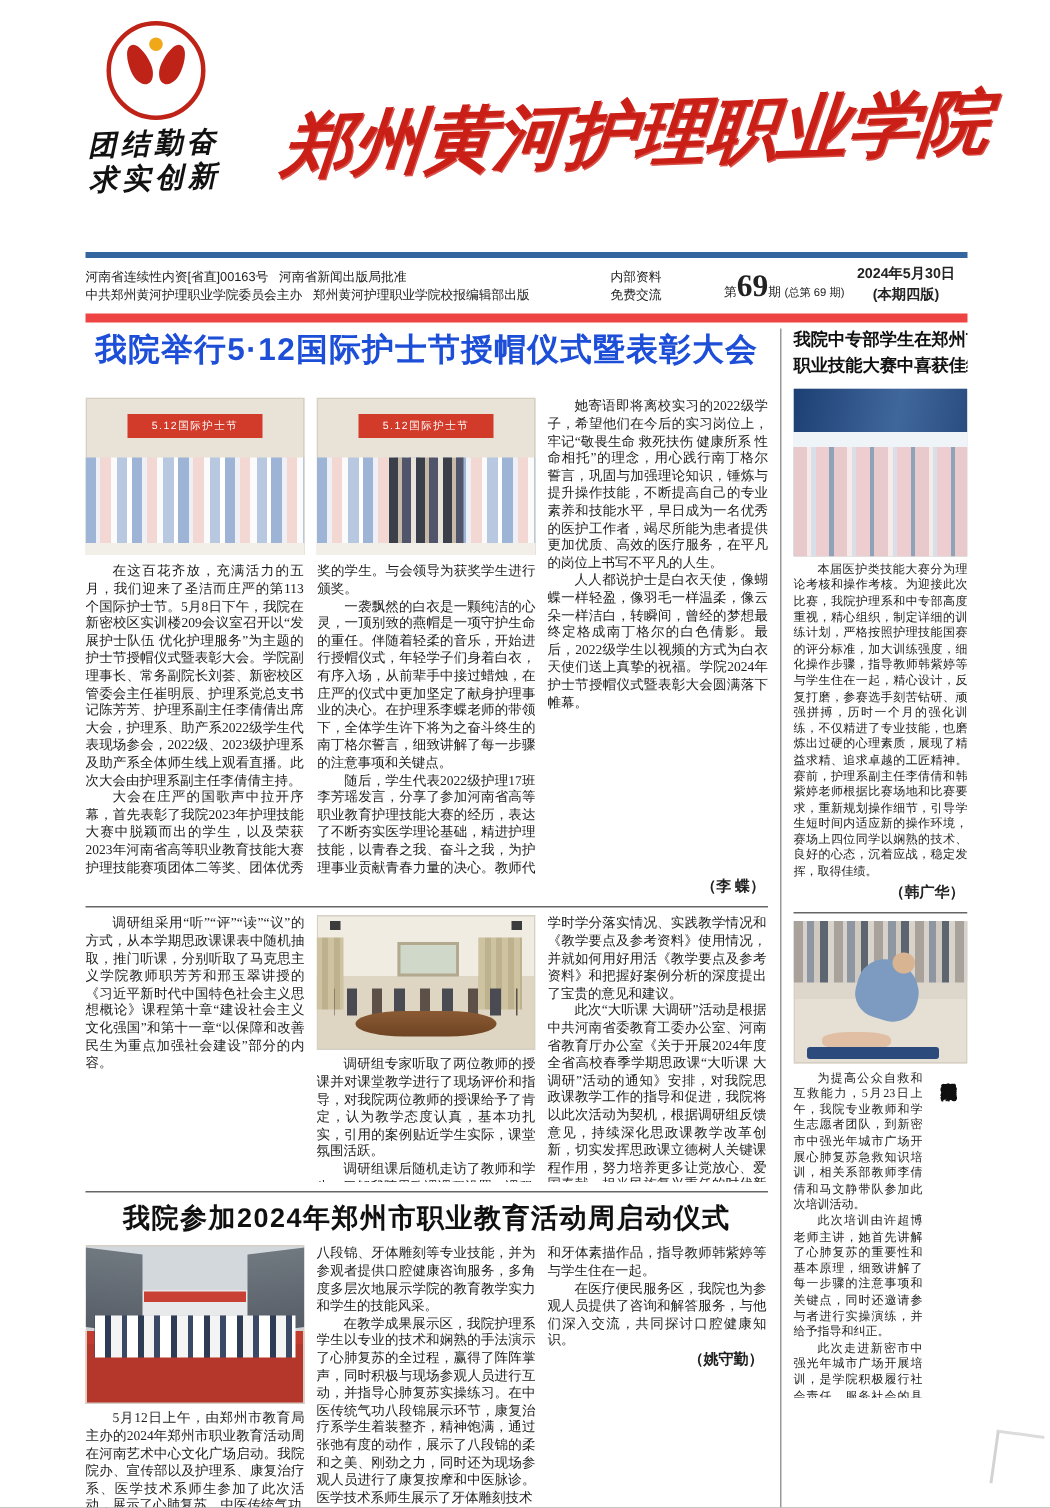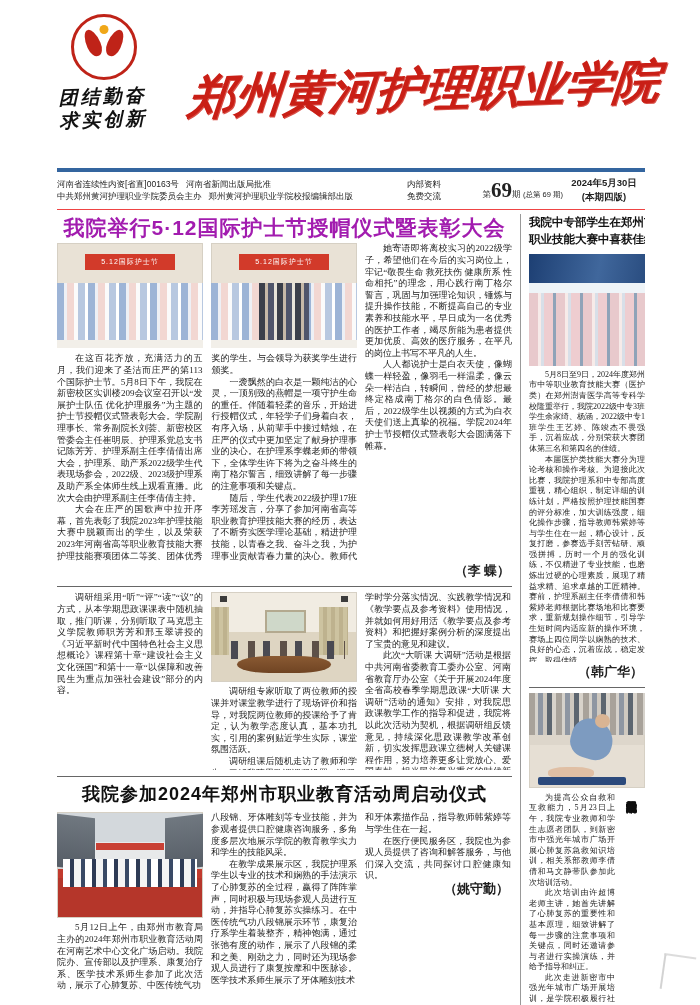--- a/index.html
+++ b/index.html
@@ -12,43 +12,43 @@
   .logo{width:60px;height:60px;border:3px solid #bf2318;border-radius:50%;position:relative;background:#fff;margin:4px 0 6px 14px;}
   .logo .petal{position:absolute;background:#bf2318;width:14px;height:28px;border-radius:50%/60% 60% 42% 42%;top:12px;}
   .logo .petal.l{left:12px;transform:rotate(-24deg);}
   .logo .petal.r{right:12px;transform:rotate(24deg);}
   .logo .dot{position:absolute;width:9px;height:9px;background:#f0a718;border-radius:50%;top:8px;left:50%;transform:translateX(-50%);}
   .motto{font-size:19px;font-weight:bold;font-style:italic;line-height:1.2;letter-spacing:3px;color:#111;transform:rotate(-2deg);margin-left:2px;white-space:nowrap;}
   .cal-title{flex:1;display:flex;align-items:center;justify-content:center;}
   .cal-title span{font-size:47px;font-weight:bold;font-style:italic;color:#c91f16;
       transform:skewX(-7deg) rotate(-2deg);white-space:nowrap;text-shadow:1px 1px 0 #d85048;}
   
-  .mast{border-top:4px solid #34659f;border-bottom:1px solid #ef4444;display:flex;align-items:center;
+  .mast{border-top:4px solid #34659f;border-bottom:6px solid #ef4444;display:flex;align-items:center;
         padding:3px 0 4px;font-size:8.5px;line-height:1.45;font-family:"Liberation Sans",sans-serif;}
   .m-left{flex:1;}
   .m-mid{width:42px;text-align:center;}
   .m-issue{width:118px;text-align:right;white-space:nowrap;}
   .m-issue .big{font-size:21px;font-weight:bold;font-family:"Liberation Serif",serif;}
   .m-issue .tot{font-size:7.5px;}
   .m-date{width:82px;text-align:center;font-weight:bold;font-size:9.5px;}
   
   .main{display:flex;margin-top:4px;height:830px;}
   .col-left{width:455px;flex:0 0 455px;}
   .col-right{flex:1;margin-left:8px;border-left:1px solid #999;padding-left:8px;overflow:hidden;}
   
-  .h1{font-family:"Liberation Sans",sans-serif;font-weight:900;font-size:21px;letter-spacing:1px;text-align:center;color:#a21caf;margin:0 0 1px;}
+  .h1{font-family:"Liberation Sans",sans-serif;font-weight:900;font-size:21px;letter-spacing:1px;text-align:center;color:#1d4ed8;margin:0 0 18px;}
   .h2{font-family:"Liberation Sans",sans-serif;font-weight:900;font-size:12px;text-align:center;color:#101010;margin:2px 0 6px;white-space:nowrap;}
   .h3{font-family:"Liberation Sans",sans-serif;font-weight:900;font-size:18px;letter-spacing:1px;text-align:center;color:#101010;margin:2px 0 6px;}
   .hR{font-family:"Liberation Sans",sans-serif;font-weight:900;font-size:11.5px;line-height:1.45;text-align:center;color:#101010;margin:0 0 6px;white-space:nowrap;}
   
   .bt{font-size:9px;line-height:11.6px;text-align:justify;color:#1d1d1d;}
   .bt p{margin:0;text-indent:2em;}
   .bt p.cont{text-indent:0;}
   .bt-s{font-size:8px;line-height:10.6px;}
-  .byline{text-align:right;font-weight:bold;font-size:13px;padding-right:2px;margin-top:1px;}
+  .byline{text-align:right;font-weight:bold;font-size:10px;padding-right:2px;margin-top:1px;}
   .rule{border:0;border-top:1px solid #666;margin:6px 0 5px;}
   
   .a1-body{display:flex;}
   .a1-left{width:300px;flex:0 0 300px;margin-right:8px;}
   .a1-photos{display:flex;gap:8px;margin-bottom:5px;}
   .a1-photos .ph{width:146px;height:105px;}
   .a1-text{column-count:2;column-gap:9px;column-fill:auto;height:218px;overflow:hidden;}
   .a1-col3{flex:1;overflow:hidden;}
   .a1-col3 .txt{height:318px;overflow:hidden;}
   
@@ -254,21 +254,20 @@
         <div class="hR">
           <div>我院中专部学生在郑州市</div>
           <div>职业技能大赛中喜获佳绩</div>
         </div>
         <div class="ph ph-canopy a2-photo">
           <div class="canopy"></div>
           <div class="sky"></div>
           <div class="pink"></div>
         </div>
         <div class="bt bt-s a2-text">
-          <p>5月8日至9日，2024年度郑州市中等职业教育技能大赛（医护类）在郑州澍青医学高等专科学校隆重举行，我院2022级中专3班学生余家绮、杨涵，2022级中专1班学生王艺婷、陈竣杰不畏强手，沉着应战，分别荣获大赛团体第三名和第四名的佳绩。</p>
           <p>本届医护类技能大赛分为理论考核和操作考核。为迎接此次比赛，我院护理系和中专部高度重视，精心组织，制定详细的训练计划，严格按照护理技能国赛的评分标准，加大训练强度，细化操作步骤，指导教师韩紫婷等与学生住在一起，精心设计，反复打磨，参赛选手刻苦钻研、顽强拼搏，历时一个月的强化训练，不仅精进了专业技能，也磨炼出过硬的心理素质，展现了精益求精、追求卓越的工匠精神。赛前，护理系副主任李倩倩和韩紫婷老师根据比赛场地和比赛要求，重新规划操作细节，引导学生短时间内适应新的操作环境，赛场上四位同学以娴熟的技术、良好的心态，沉着应战，稳定发挥，取得佳绩。</p>
 
         </div>
         <div class="byline">（韩广华）</div>
       </div>
 
       <hr class="rule">
 
       <div>
         <div class="ph ph-cpr a5-photo">

